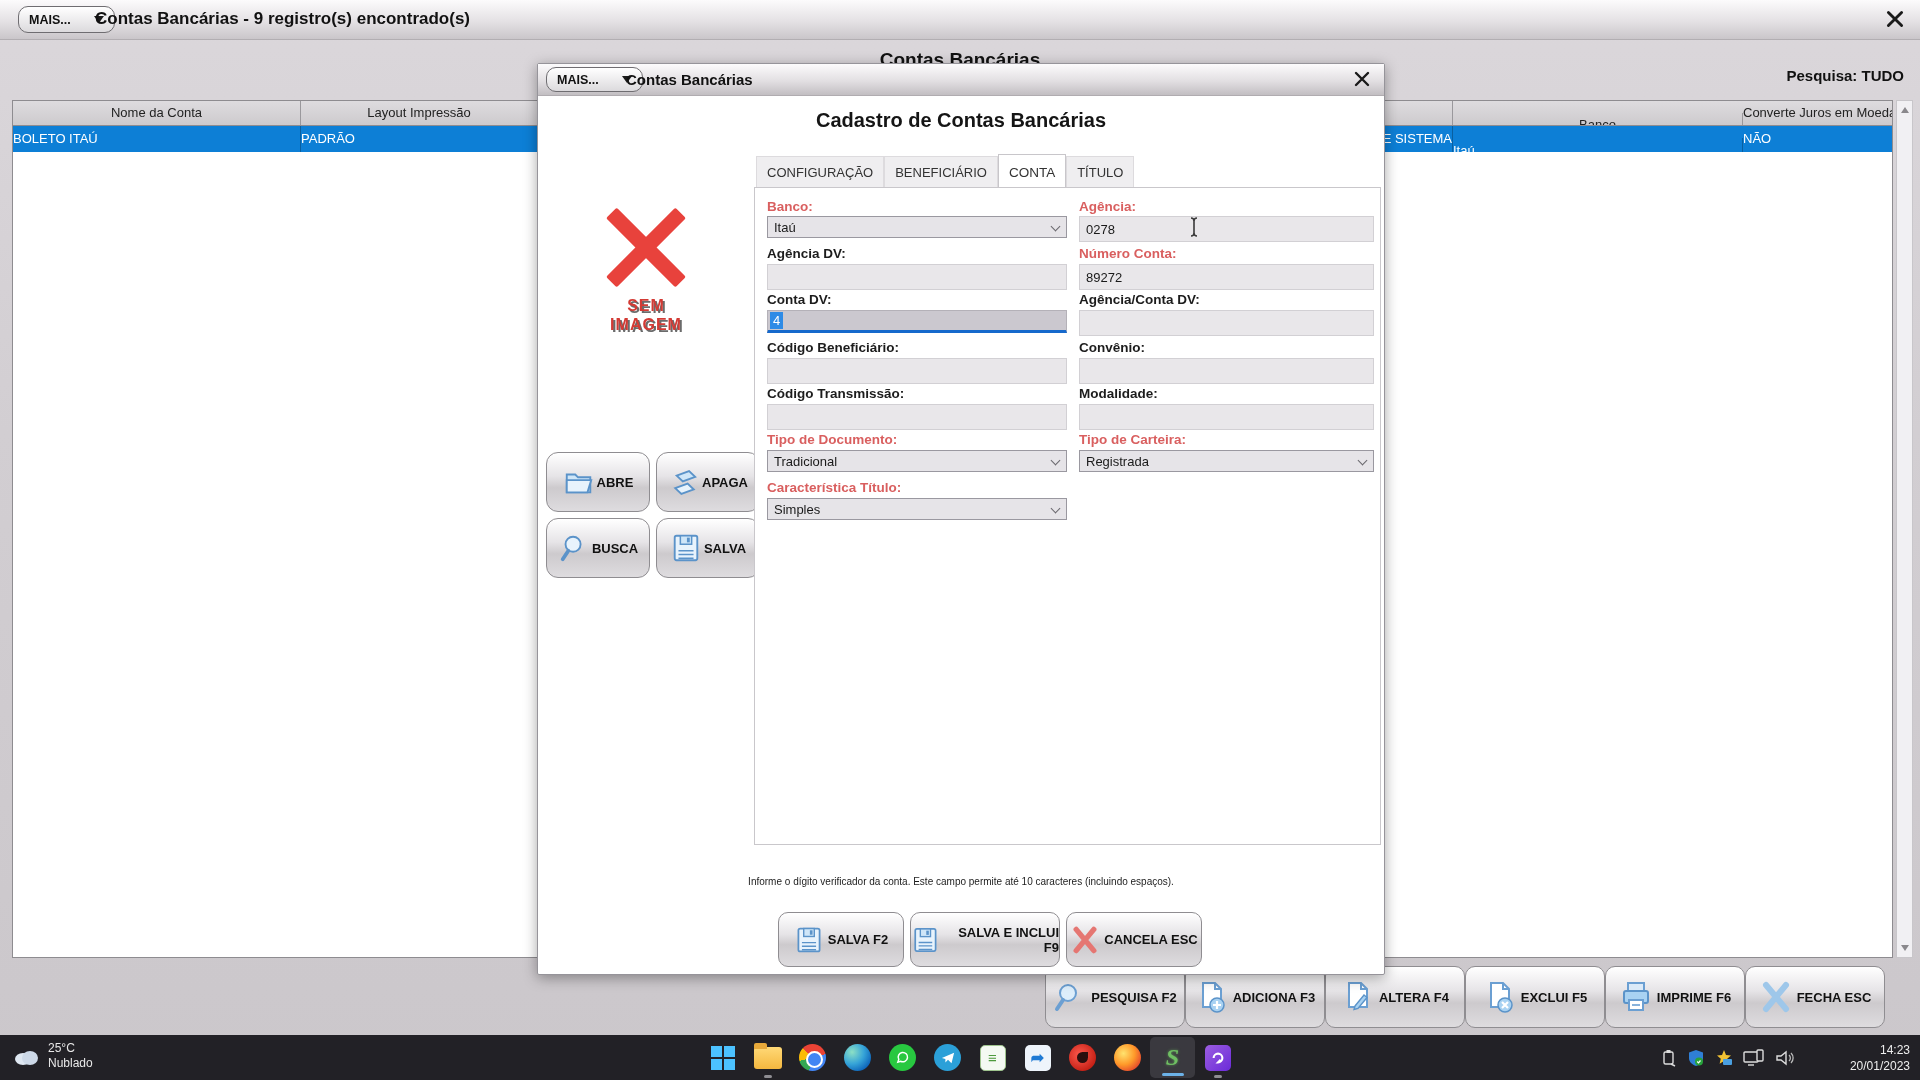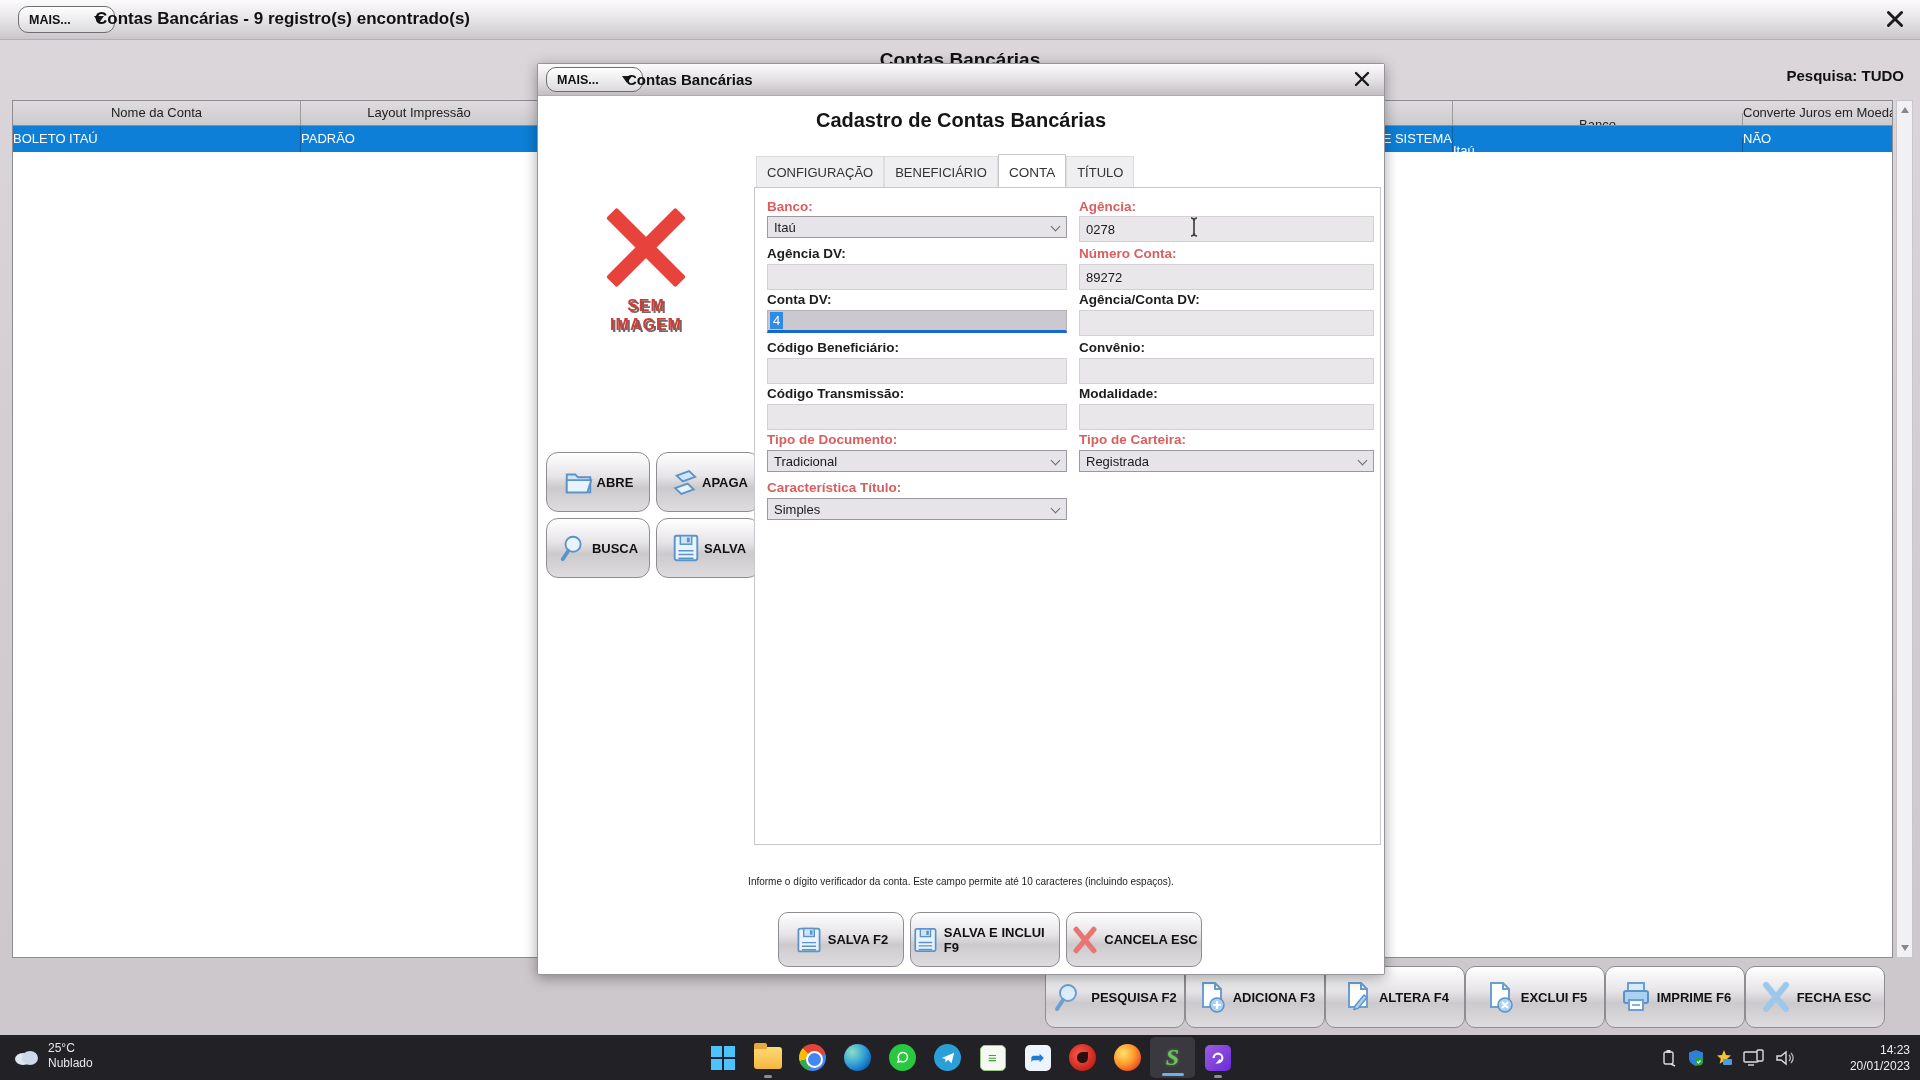--- a/index.html
+++ b/index.html
@@ -101,21 +101,21 @@
   #noimage .xmark i:last-child { transform:rotate(-45deg); }
   .noimg-txt { font-size:16px; font-weight:bold; color:#d33a34; letter-spacing:1px; line-height:19px;
                text-shadow:2px 2px 0 #6b6b6b; }
   #imgbtns { position:absolute; left:8px; top:388px; width:222px; display:flex; flex-wrap:wrap; gap:6px; }
   .img-btn { width:104px; height:60px; border-radius:12px; font-size:13px; font-weight:600; color:#111; gap:2px; }
   .img-btn svg { width:32px; height:32px; }
 
   
   #hint { position:absolute; left:0; top:812px; width:100%; text-align:center; font-size:10px; color:#1c1c1c; }
   #actions { position:absolute; left:240px; top:848px; display:flex; gap:6px; }
-  .act-btn { width:126px; height:55px; border-radius:10px; font-size:13px; font-weight:bold; color:#111; }
+  .act-btn { width:126px; height:55px; border-radius:10px; font-size:13px; font-weight:bold; color:#111;text-align:right; }
   .act-btn svg { width:30px; height:30px; }
 
   
   #ibeam { position:absolute; left:650px; top:152px; z-index:4; }
 
   
   #taskbar { position:absolute; left:0; top:1035px; width:1920px; height:45px; background:#222126; z-index:5;
              display:flex; align-items:center; }
   #weather { position:absolute; left:12px; top:6px; display:flex; align-items:center; gap:8px; color:#eee; }
   #weather .wlines { font-size:12px; line-height:15px; color:#e8e8e8; }

